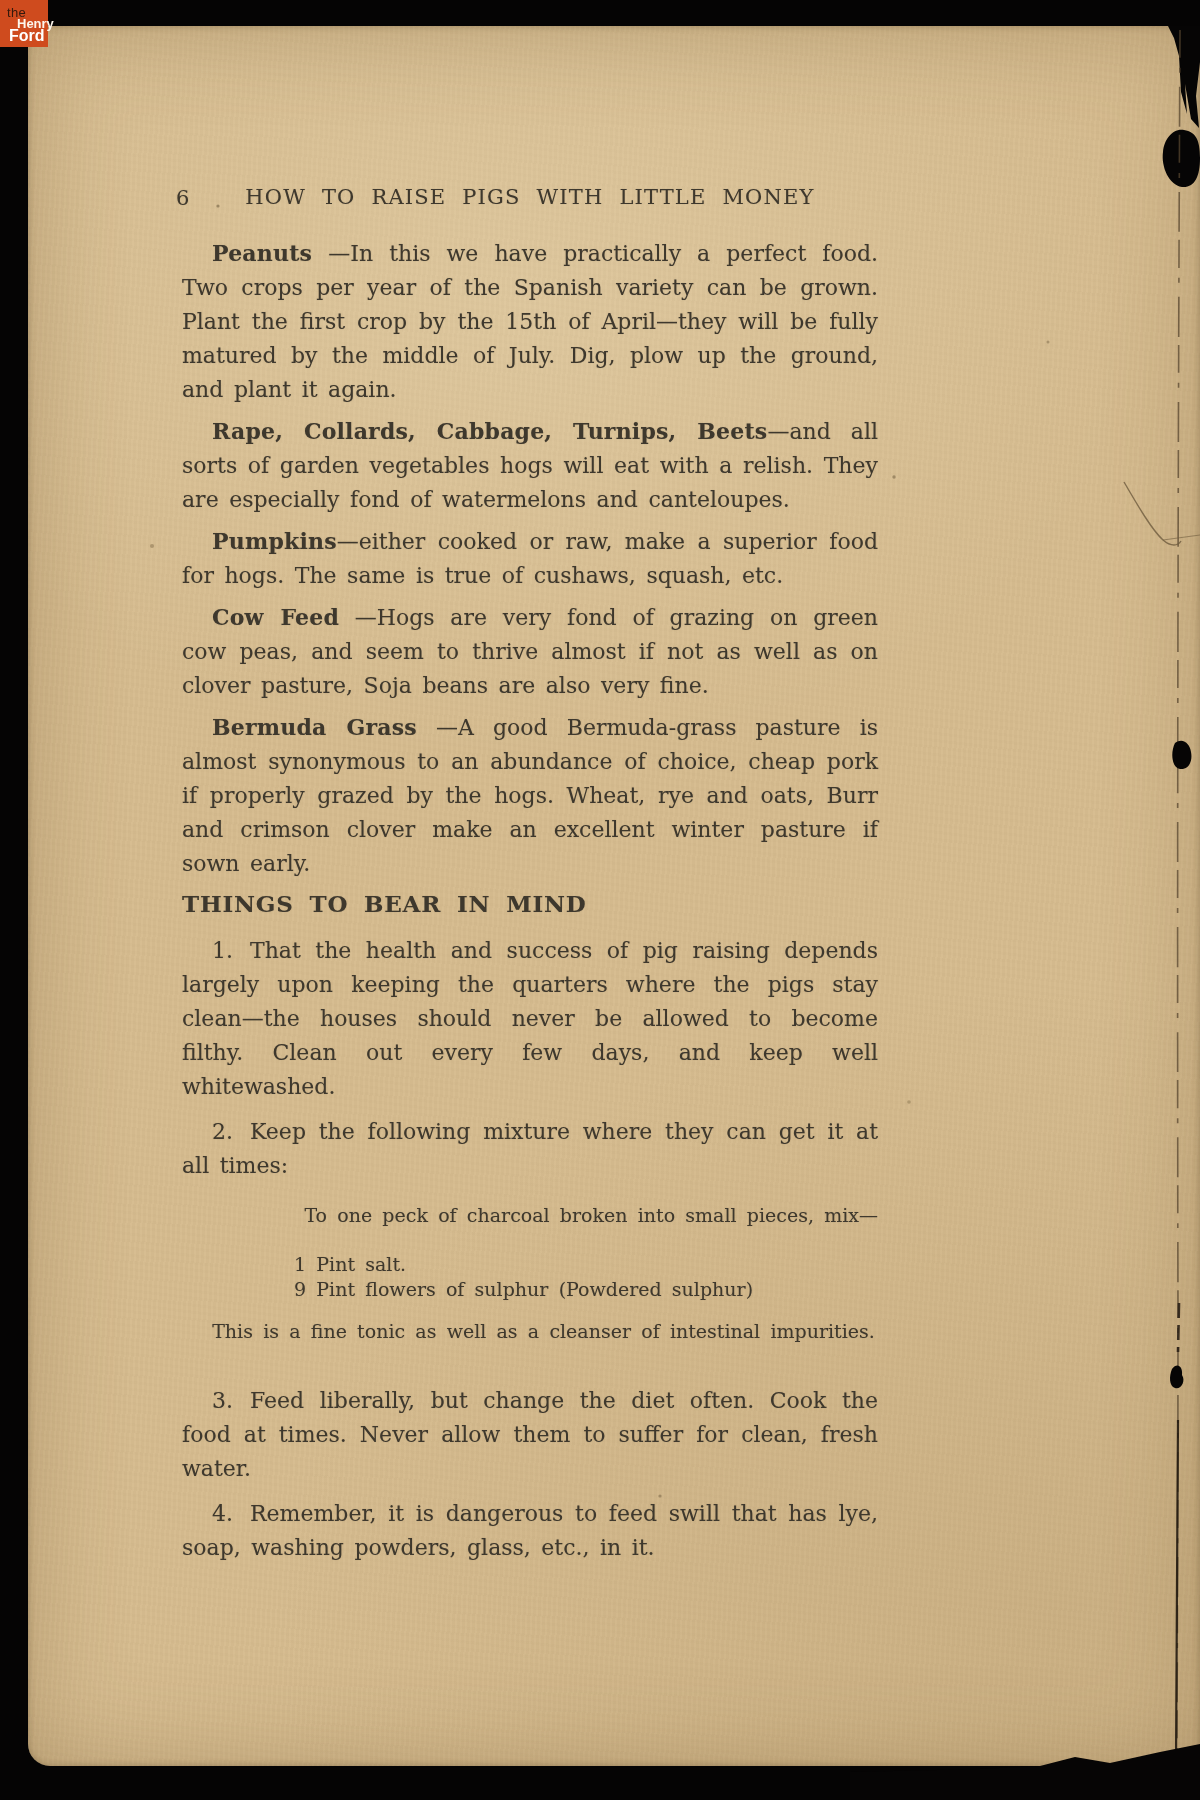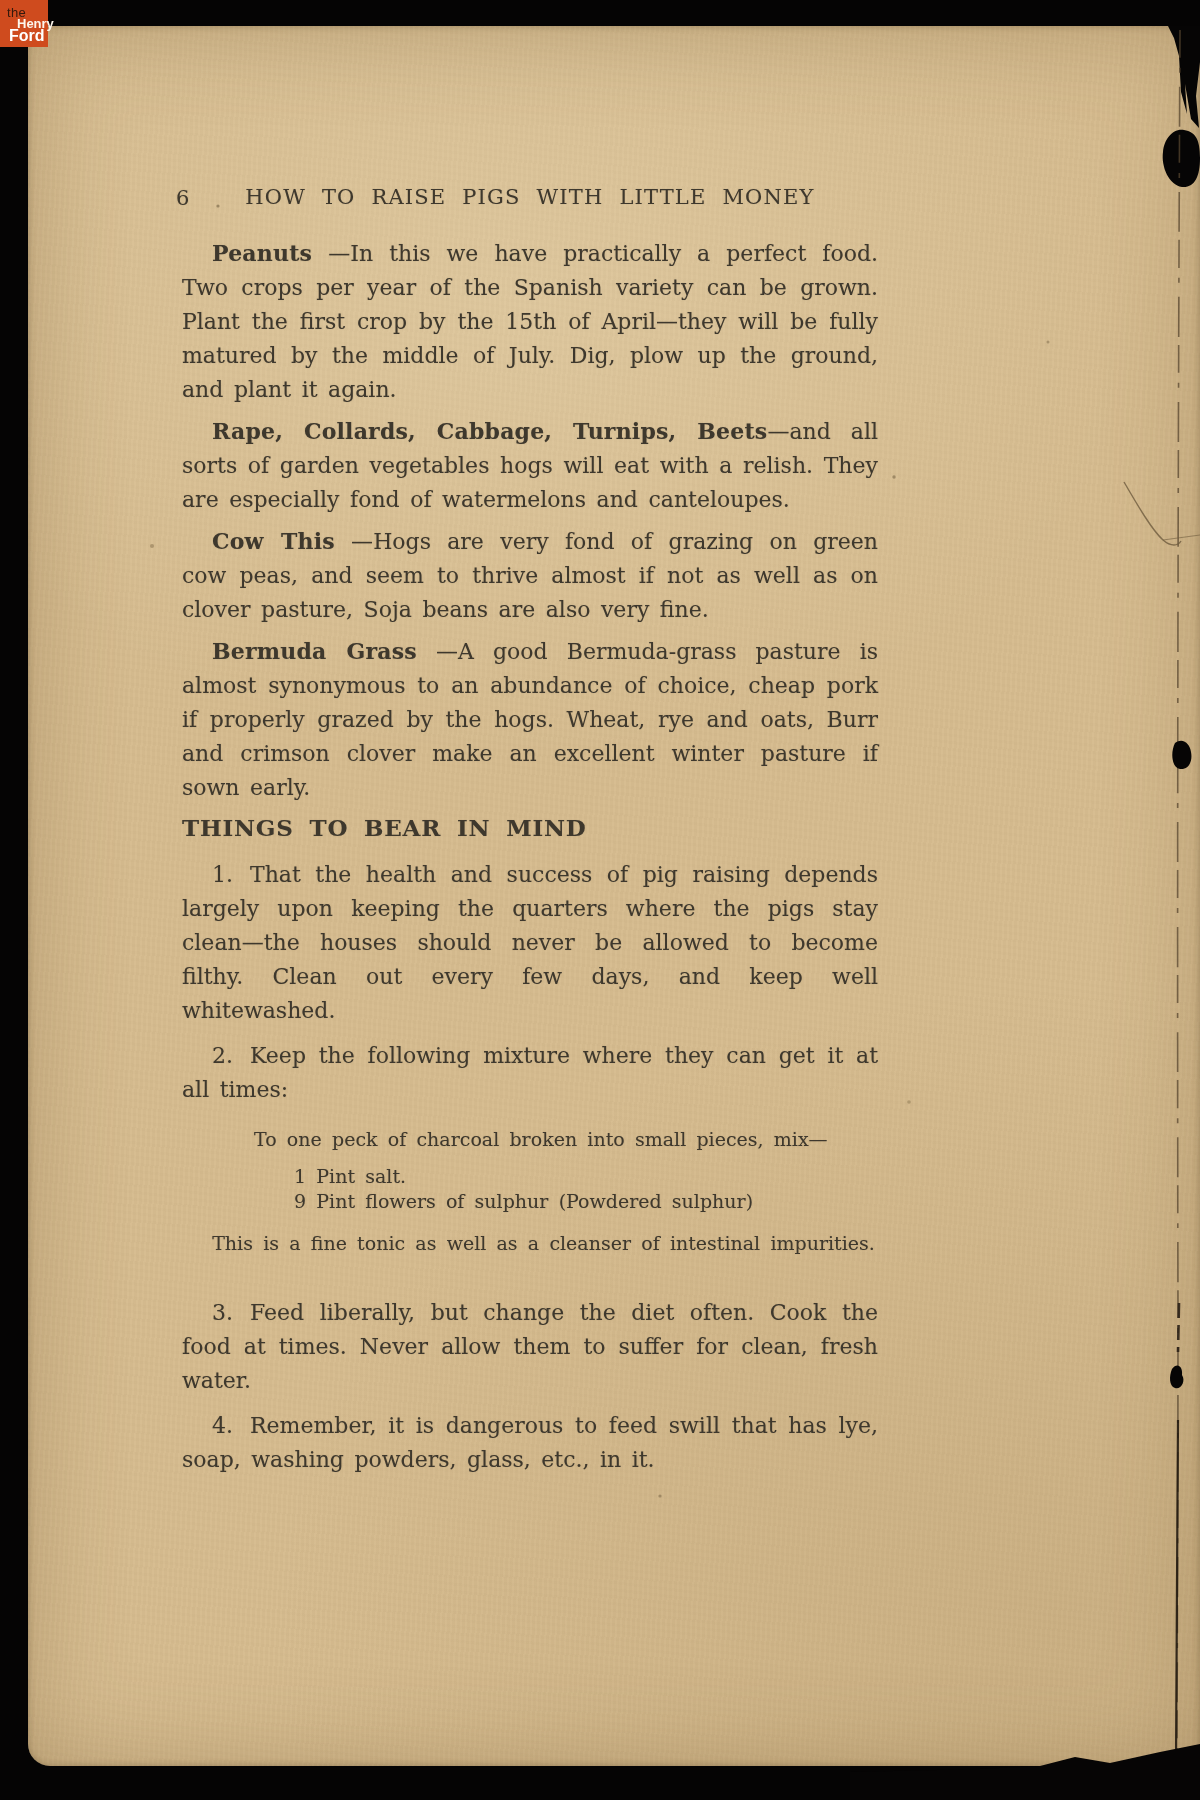--- a/index.html
+++ b/index.html
@@ -33,21 +33,21 @@
   .running-head .pagenum{position:absolute;left:-6px;top:1px;letter-spacing:0;}
   .para{margin:0 0 7px 0;text-indent:30px;}
   .para b{letter-spacing:.2px;}
   .section-heading{
     font-size:23px;line-height:32px;font-weight:bold;
     letter-spacing:.8px;word-spacing:7px;margin:2px 0 14px 0;
   }
   .item{margin:0 0 11px 0;text-indent:30px;}
   .item .num{margin-right:17px;}
   .recipe{font-size:19px;line-height:25px;margin:20px 0 17px 0;text-align:left;word-spacing:.22em;}
-  .recipe .r-intro{margin:0 0 12px 72px;}
+  .recipe .r-intro{margin:0 0 24px 72px;text-align:right;}
   .recipe .r-item{margin:0 0 0 112px;}
   .r-note{font-size:19px;line-height:25px;margin:0 0 22px 27px;text-align:center;word-spacing:.22em;}
   .sp18{height:18px;}
   
   .logo{
     position:absolute;left:0;top:0;width:48px;height:47px;background:#cf4b1e;
     font-family:"Liberation Sans", sans-serif;z-index:30;
   }
   .logo .l-the{position:absolute;left:7px;top:5px;font-size:13px;color:#34190d;letter-spacing:.3px;text-align:center;}
   .logo .l-henry{position:absolute;left:17px;top:16px;font-size:13px;font-weight:bold;color:#fdf6ec;}
@@ -65,22 +65,23 @@
 
       <div class="running-head">
         <span class="pagenum">6</span>
         <span class="runtitle">HOW TO RAISE PIGS WITH LITTLE MONEY</span>
       </div>
 
       <p class="para"><b>Peanuts</b><span> —</span><span>In this we have practically a perfect food. Two crops per year of the Spanish variety can be grown. Plant the first crop by the 15th of April—they will be fully matured by the middle of July. Dig, plow up the ground, and plant it again.</span></p>
 
       <p class="para"><b>Rape, Collards, Cabbage, Turnips, Beets</b><span>—</span><span>and all sorts of garden vegetables hogs will eat with a relish. They are especially fond of watermelons and canteloupes.</span></p>
 
+      <p class="para"><b>Pumpkins</b><span>—</span><span>either cooked or raw, make a superior food for hogs. The same is true of cushaws, squash, etc.</span></p>
 
-      <p class="para"><b>Cow This</b><span> —</span><span>Hogs are very fond of grazing on green cow peas, and seem to thrive almost if not as well as on clover pasture, Soja beans are also very fine.</span></p>
+      <p class="para"><b>Cow Feed</b><span> —</span><span>Hogs are very fond of grazing on green cow peas, and seem to thrive almost if not as well as on clover pasture, Soja beans are also very fine.</span></p>
 
       <p class="para"><b>Bermuda Grass</b><span> —</span><span>A good Bermuda-grass pasture is almost synonymous to an abundance of choice, cheap pork if properly grazed by the hogs. Wheat, rye and oats, Burr and crimson clover make an excellent winter pasture if sown early.</span></p>
 
       <h2 class="section-heading">THINGS TO BEAR IN MIND</h2>
 
       <p class="item"><span class="num">1.</span><span>That the health and success of pig raising depends largely upon keeping the quarters where the pigs stay clean—the houses should never be allowed to become filthy. Clean out every few days, and keep well whitewashed.</span></p>
 
       <p class="item"><span class="num">2.</span><span>Keep the following mixture where they can get it at all times:</span></p>
 
       <div class="recipe">

